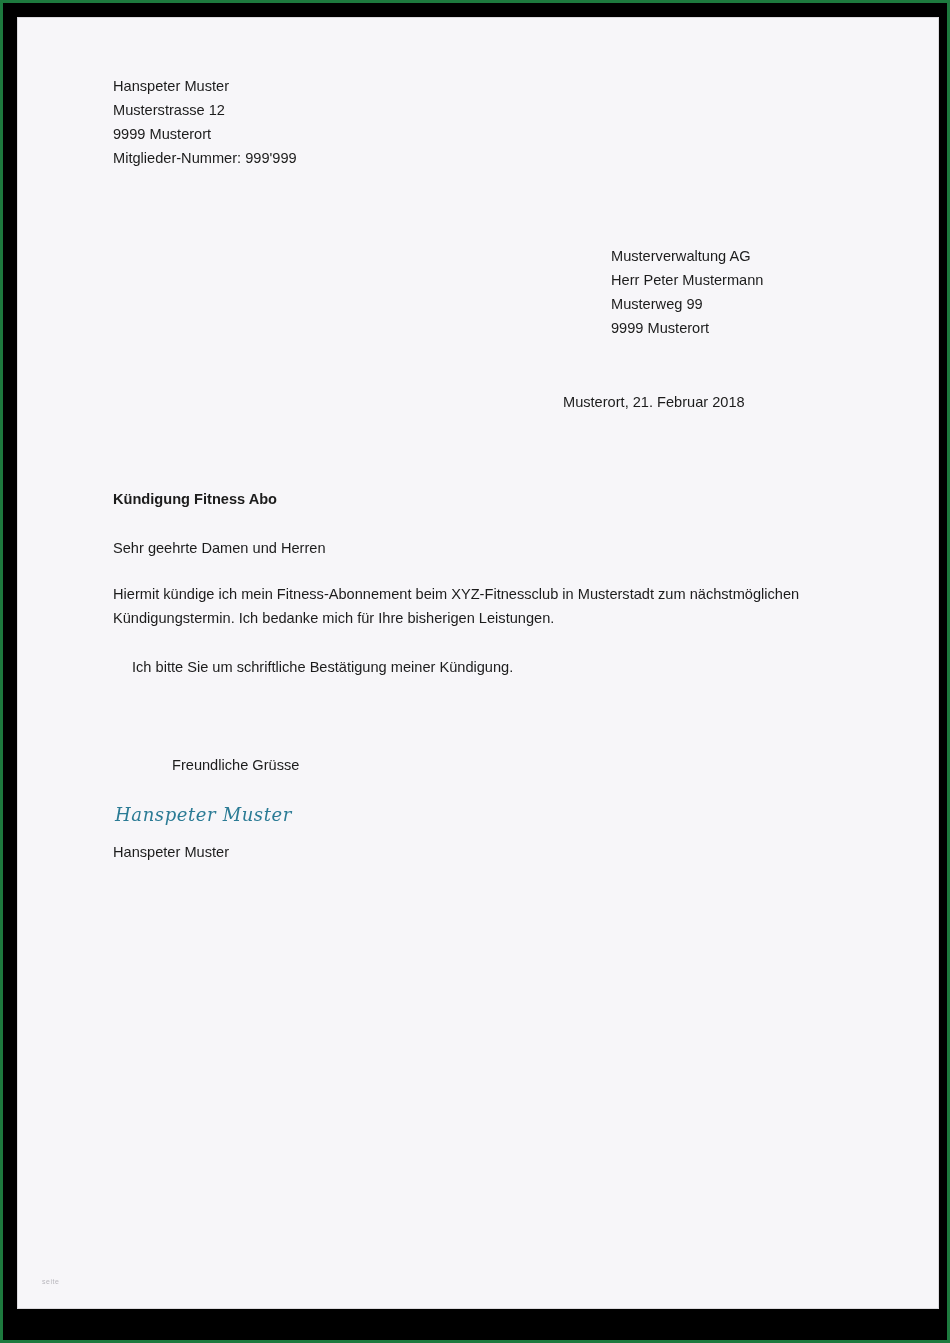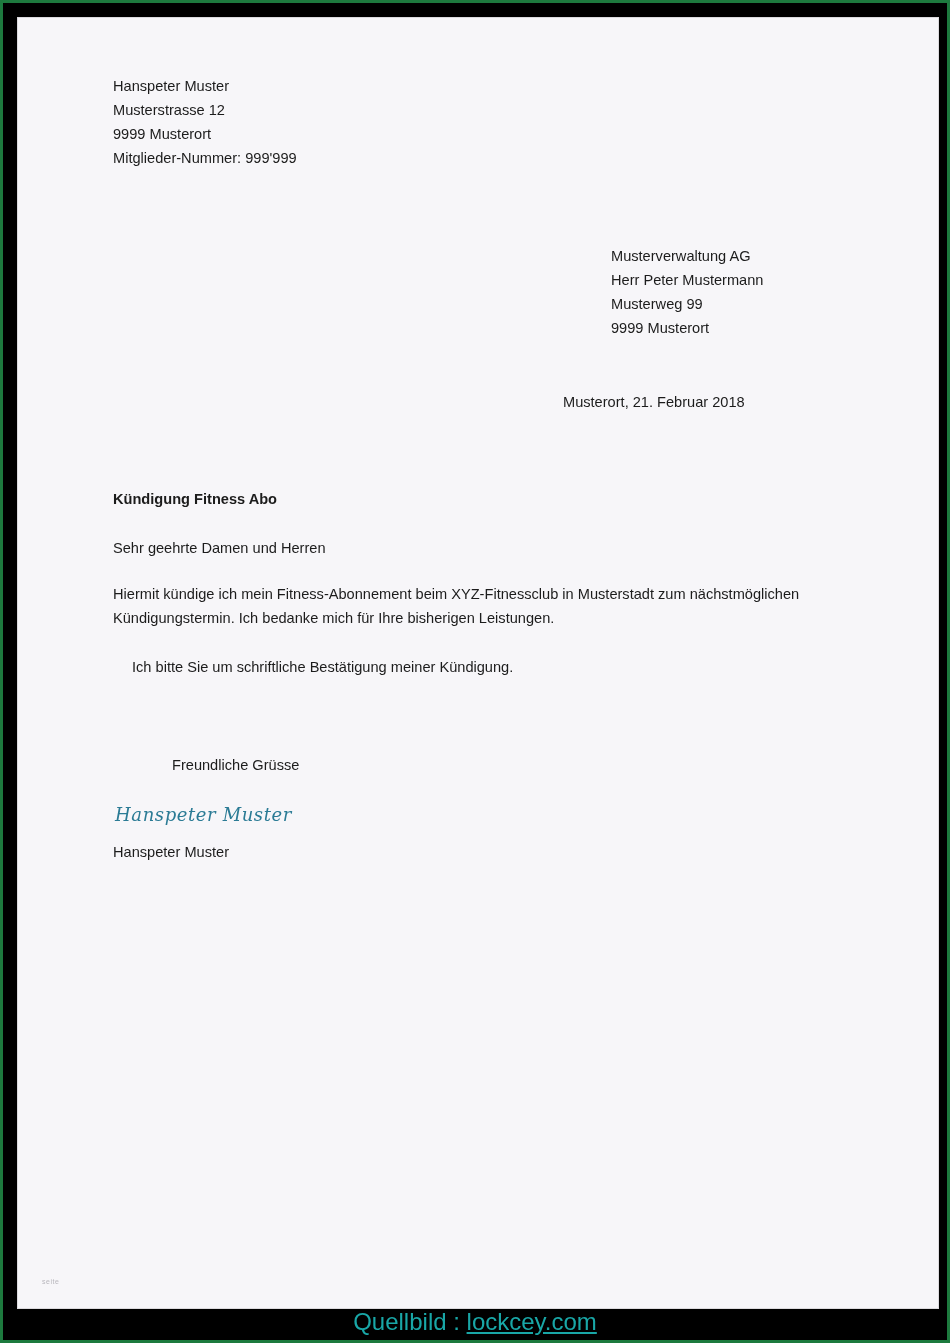--- a/index.html
+++ b/index.html
@@ -192,16 +192,13 @@
       <div class="closing">Freundliche Grüsse</div>
 
       <div class="signature-script">Hanspeter Muster</div>
 
       <div class="signature-name">Hanspeter Muster</div>
 
       <div class="corner-mark">seite</div>
     </div>
   </div>
 
-  <div class="watermark">
-    <span class="wm-label">Quellbild : </span><span class="wm-site">lockcey.com</span>
-  </div>
 </div>
 
 </body></html>

